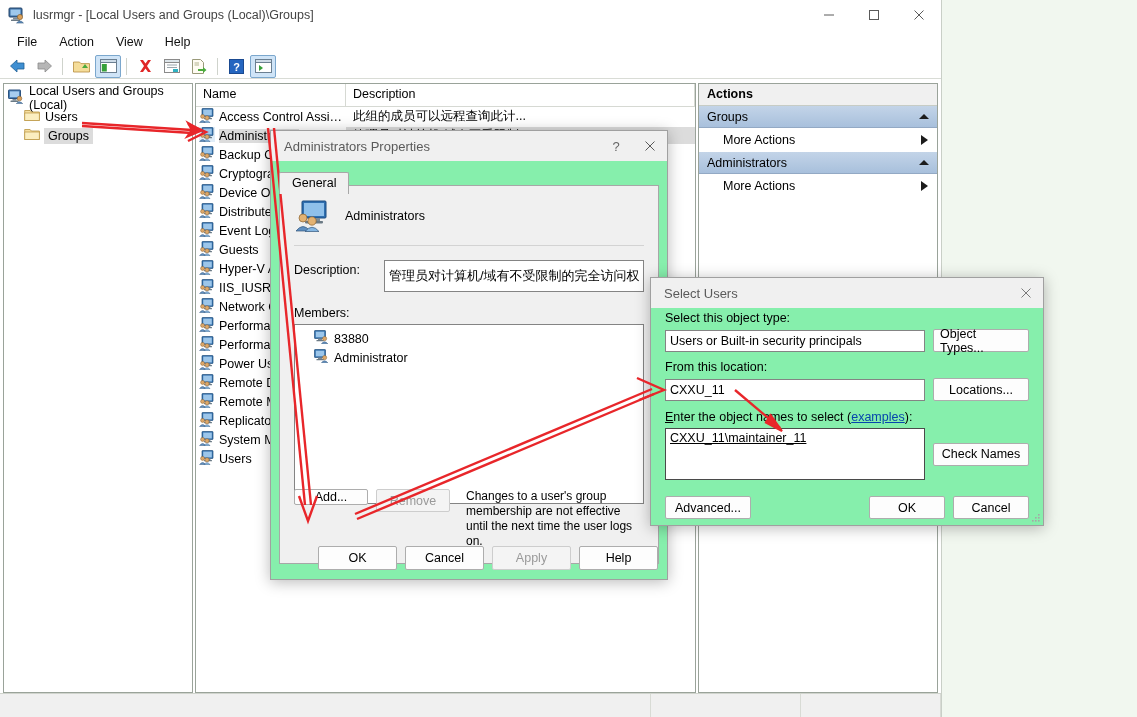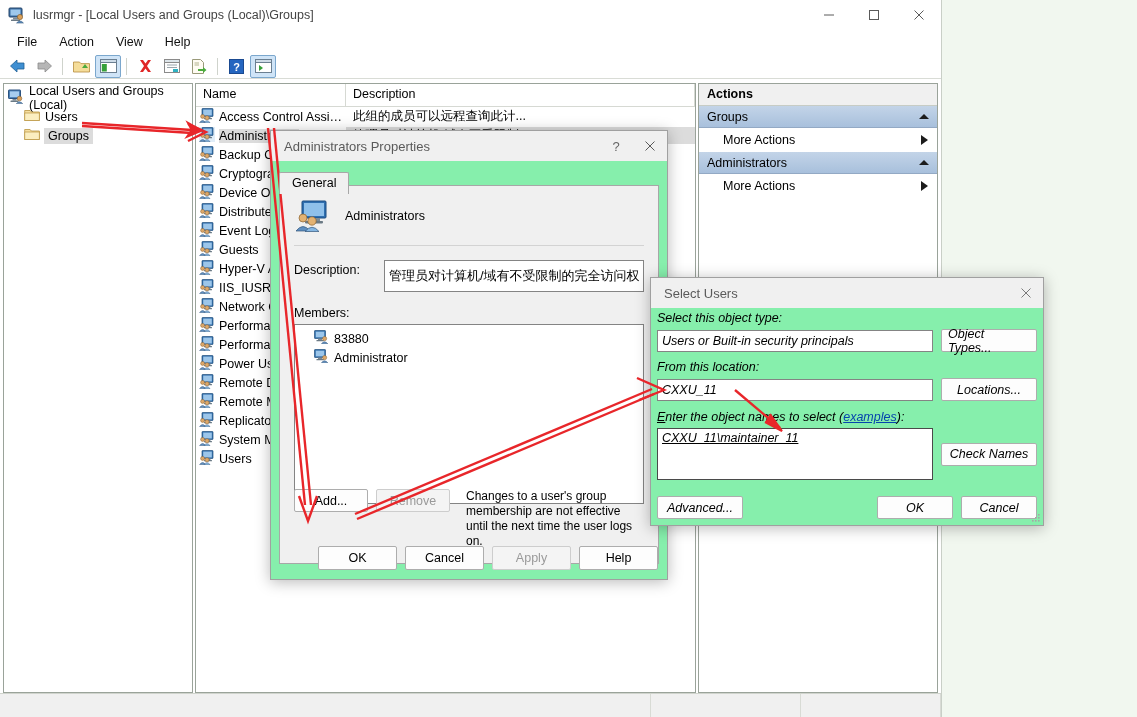--- a/index.html
+++ b/index.html
@@ -707,21 +707,21 @@
   <path d="M4 8.6 h4 v1.5 h-4z" fill="#7d8b95"></path>
   <rect x="2.4" y="10.1" width="7.4" height="1.2" rx="0.4" fill="#6b7a85"></rect>
   <circle cx="10.6" cy="8.6" r="2.1" fill="#dda86a" stroke="#8a6331" stroke-width="0.5"></circle>
   <path d="M7.4 13.8 q3.2 -4 6.4 0z" fill="#5f8fc0" stroke="#33577d" stroke-width="0.5"></path>
 </svg></span>
             <span class="mtxt">Administrator</span>
           </div>
         </div>
 
       <div style="position:absolute; left:14px; bottom:14px; right:14px; display:flex; align-items:flex-start;">
-        <div class="btn" style="width:74px; height:23px;">Add...</div>
+        <div class="btn" style="width:74px; height:16px;">Add...</div>
         <div class="btn disabled" style="width:74px; height:23px; margin-left:8px;">Remove</div>
         <div class="note" style="margin-left:16px; flex:1;">Changes to a user's group membership are not effective until the next time the user logs on.</div>
       </div>
     </div>
 
     <div style="position:absolute; left:0; bottom:0; width:100%; height:42px; display:flex; align-items:center; justify-content:flex-end; padding-right:9px; gap:8px;">
       <div class="btn" style="width:79px; height:24px;">OK</div>
       <div class="btn" style="width:79px; height:24px;">Cancel</div>
       <div class="btn disabled" style="width:79px; height:24px;">Apply</div>
       <div class="btn" style="width:79px; height:24px;">Help</div>
@@ -732,21 +732,21 @@
     <div class="dlg-title">
       <span class="t">Select Users</span>
       <span class="dlg-close">
         <svg width="12" height="12">
             <line x1="1.5" y1="1.5" x2="10.5" y2="10.5" stroke="#7a7a7a" stroke-width="1"></line>
             <line x1="10.5" y1="1.5" x2="1.5" y2="10.5" stroke="#7a7a7a" stroke-width="1"></line>
           </svg>
       </span>
     </div>
 
-    <div style="padding:0 6px;font-style:italic;">
+    <div style="padding:0 14px;">
       <div class="su-label" style="margin-top:3px;">Select this object type:</div>
       <div style="display:flex; margin-top:4px; align-items:center;">
         <span class="field" style="flex:1; height:22px;">Users or Built-in security principals</span>
         <div class="btn" style="width:96px; height:23px; margin-left:8px;">Object Types...</div>
       </div>
 
       <div class="su-label" style="margin-top:8px;">From this location:</div>
       <div style="display:flex; margin-top:4px; align-items:center;">
         <span class="field" style="flex:1; height:22px;">CXXU_11</span>
         <div class="btn" style="width:96px; height:23px; margin-left:8px;">Locations...</div>

